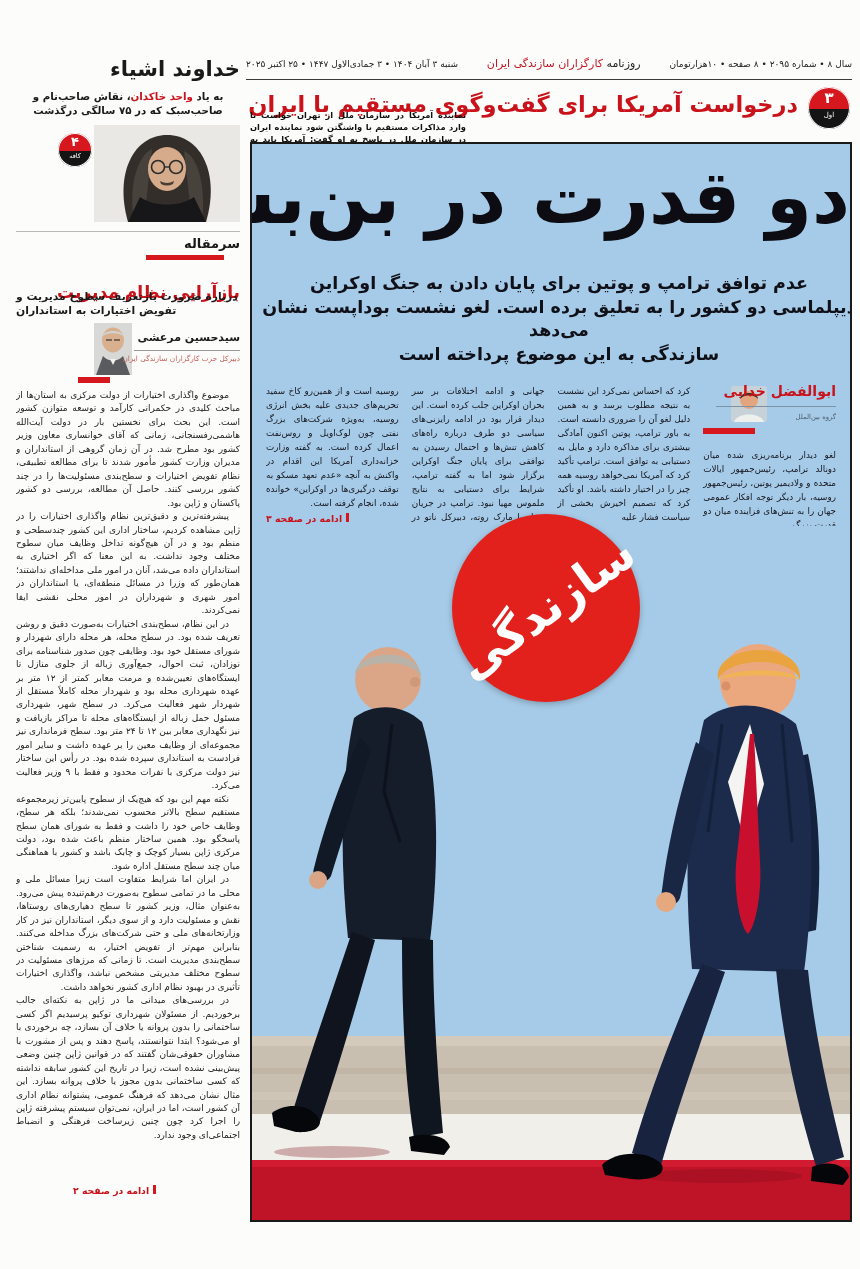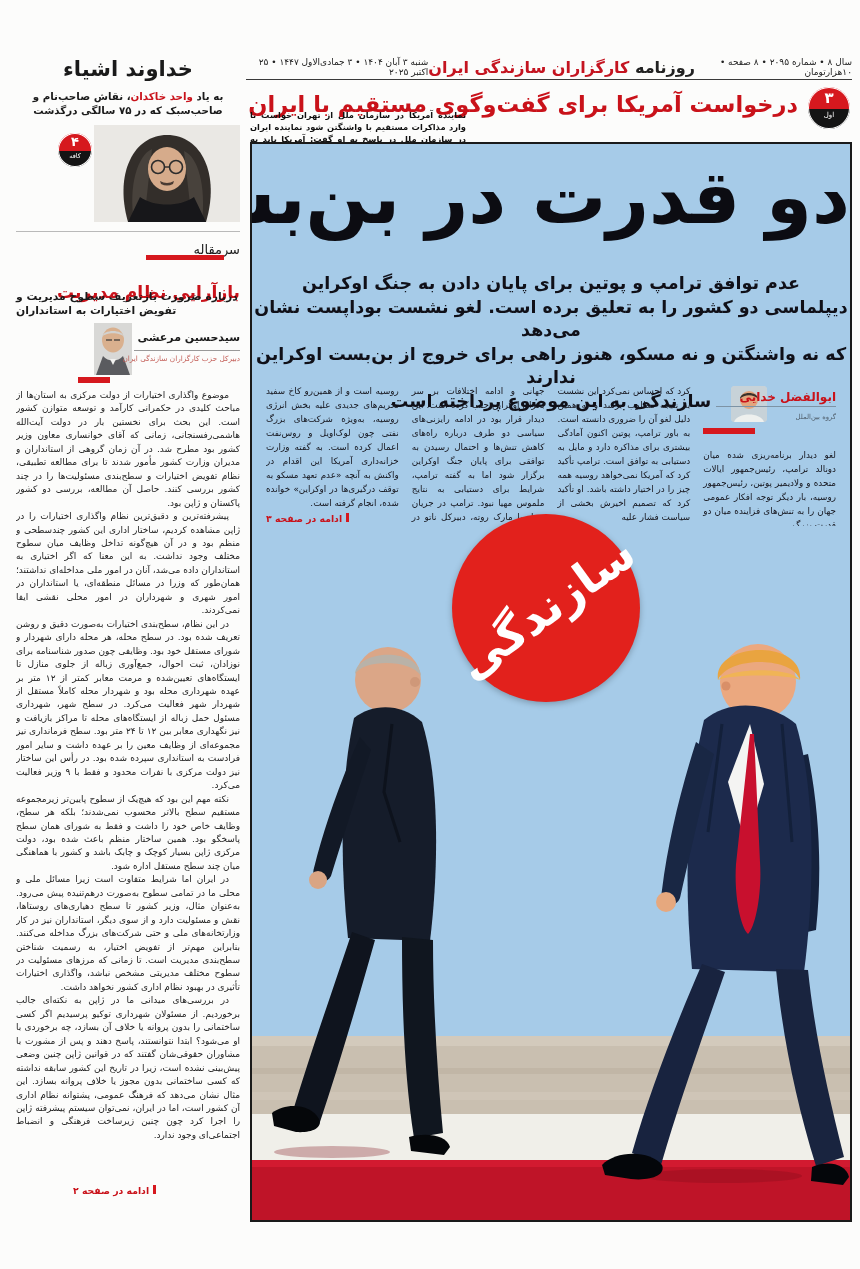--- a/index.html
+++ b/index.html
@@ -2,48 +2,48 @@
 <html lang="fa" dir="rtl"><head>
 <meta charset="utf-8">
 <style>
   html,body{margin:0;padding:0;}
   body{background:#e9e9e7;font-family:"DejaVu Sans",sans-serif;}
   .page{position:relative;width:860px;height:1269px;background:#fcfcfb;overflow:hidden;
         direction:rtl;color:#1a1a1a;margin:0 auto;}
   
   .masthead{position:absolute;left:246px;top:57px;width:606px;display:flex;
             justify-content:space-between;align-items:center;font-size:9px;color:#222;}
-  .masthead .brand{font-weight:bold;font-size:16px;white-space:nowrap;}
+  .masthead .brand{font-weight:normal;font-size:11px;white-space:nowrap;}
   .brand .brand-name{color:#c41420;}
   .masthead-rule{position:absolute;left:246px;top:79px;width:606px;height:1px;background:#3a3a3a;}
   
   .banner{position:absolute;left:250px;top:85px;width:602px;height:53px;}
   .badge{border-radius:50%;background:linear-gradient(#d6181e 0 52%,#141414 52% 100%);
          color:#fff;text-align:center;overflow:hidden;box-shadow:0 0 0 1px #fff inset;}
   .banner .badge{position:absolute;right:2px;top:2px;width:42px;height:42px;}
   .badge .num{display:block;font-size:15px;font-weight:bold;line-height:22px;}
   .badge .sec{display:block;font-size:7px;line-height:13px;}
   .banner-headline{position:absolute;right:54px;top:6px;font-size:22.5px;font-weight:900;
                    color:#c9121a;white-space:nowrap;letter-spacing:-.3px;}
   .banner-deck{position:absolute;left:0;top:1px;width:216px;font-size:8.3px;line-height:11.8px;
                font-weight:600;text-align:justify;color:#111;margin-top:24px;}
   
   .sidebar{position:absolute;left:16px;top:57px;width:224px;height:1150px;}
   .sb{position:absolute;width:100%;}
-  .obit-title{top:0;text-align:center;font-size:21px;font-weight:900;letter-spacing:-.5px;}
+  .obit-title{top:0;text-align:right;font-size:21px;font-weight:900;letter-spacing:-.5px;}
   .obit-deck{top:33px;font-size:10.3px;line-height:13.5px;font-weight:700;text-align:center;}
   .obit-deck .hl{color:#c9121a;}
   .obit-media{top:68px;height:100px;}
   .obit-badge{position:absolute;left:42px;top:8px;width:34px;height:34px;}
   .obit-badge .num{font-size:13px;line-height:18px;}
   .obit-badge .sec{font-size:6.5px;line-height:10px;}
   .obit-photo{position:absolute;left:78px;top:0;width:146px;height:97px;background:#eceae7;
               overflow:hidden;}
   .sb-divider{top:174px;height:1px;background:#b9b9b9;}
-  .sb-label{top:185px;text-align:right;font-size:13px;font-weight:400;}
+  .sb-label{top:179px;text-align:right;font-size:13px;font-weight:700;}
   .sb-label-bar{top:198px;right:16px;width:78px;height:5px;background:#d6181e;position:absolute;}
   .ed-title{top:225px;text-align:right;font-size:17px;font-weight:900;color:#c9121a;}
   .ed-deck{top:233px;text-align:left;font-size:10.8px;line-height:14px;font-weight:700;}
   .ed-author{top:266px;height:60px;}
   .ed-photo{position:absolute;left:78px;top:0;width:38px;height:52px;background:#dcdcda;overflow:hidden;}
   .ed-name{position:absolute;right:0;top:8px;font-size:11px;font-weight:900;text-align:right;}
   .ed-name-rule{position:absolute;right:0;top:27px;width:106px;height:1px;background:#999;}
   .ed-role{position:absolute;right:0;top:31px;font-size:7.3px;color:#c4605a;}
   .ed-redbar{position:absolute;left:62px;top:54px;width:32px;height:6px;background:#d6181e;}
   .ed-body{top:332px;height:795px;overflow:hidden;font-size:9px;line-height:13.45px;
@@ -51,28 +51,28 @@
   .ed-body p{margin:0;text-indent:11px;}
   .continue{font-size:9.3px;font-weight:700;color:#c9121a;white-space:nowrap;}
   .continue .bar{display:inline-block;width:3px;height:9px;background:#d6181e;margin-left:4px;}
   .ed-continue{position:absolute;left:57px;top:1128px;width:auto;}
   
   .panel{position:absolute;left:250px;top:142px;width:598px;height:1076px;background:#a6cbe8;
          border:2px solid #1a1a1a;overflow:hidden;}
   .main-headline{position:absolute;top:10px;left:0;width:100%;text-align:center;font-size:74px;
                  font-weight:900;color:#0c0c12;letter-spacing:-2px;white-space:nowrap;}
   .main-deck{position:absolute;top:128px;left:0;width:100%;text-align:center;font-size:17.5px;
-             line-height:23.5px;font-weight:700;color:#101018;}
+             line-height:23.5px;font-weight:700;color:#101018;padding-left:8px;}
   .columns{position:absolute;top:240px;left:14px;right:14px;height:142px;display:flex;gap:13px;
            overflow:hidden;}
   .col{flex:1;font-size:8.8px;line-height:14px;text-align:justify;color:#15151d;}
   .author-card{position:relative;height:62px;margin-bottom:2px;}
   .mn-photo{position:absolute;left:28px;top:2px;width:36px;height:36px;border-radius:4px;
             overflow:hidden;background:#cfd8dd;}
-  .mn-name{position:absolute;right:0;top:6px;font-size:12px;font-weight:900;color:#c9121a;}
+  .mn-name{position:absolute;right:0;top:0;font-size:14px;font-weight:900;color:#c9121a;}
   .mn-rule{position:absolute;right:0;top:22px;width:120px;height:1px;background:#7d93a5;}
   .mn-role{position:absolute;right:0;top:26px;font-size:6.8px;color:#51606d;}
   .mn-redbar{position:absolute;left:0;top:44px;width:52px;height:6px;background:#d6181e;}
   .panel-continue{display:block;text-align:left;margin-top:2px;}
   
   .logo{position:absolute;left:200px;top:370px;width:188px;height:188px;border-radius:50%;
         background:#e2211c;display:flex;align-items:center;justify-content:center;
         box-shadow:0 2px 6px rgba(0,0,0,.25);z-index:5;}
   .logo span{display:block;transform:rotate(-36deg);color:#fff;font-size:46px;font-weight:900;
              letter-spacing:1px;}
@@ -154,21 +154,20 @@
       <p>در بررسی‌های میدانی ما در ژاپن به نکته‌ای جالب برخوردیم. از مسئولان شهرداری توکیو پرسیدیم اگر کسی ساختمانی را بدون پروانه یا خلاف آن بسازد، چه برخوردی با او می‌شود؟ ابتدا نتوانستند، پاسخ دهند و پس از مشورت با مشاوران حقوقی‌شان گفتند که در قوانین ژاپن چنین وضعی پیش‌بینی نشده است، زیرا در تاریخ این کشور سابقه نداشته که کسی ساختمانی بدون مجوز یا خلاف پروانه بسازد. این مثال نشان می‌دهد که فرهنگ عمومی، پشتوانه نظام اداری آن کشور است، اما در ایران، نمی‌توان سیستم پیشرفته ژاپن را اجرا کرد چون چنین زیرساخت فرهنگی و انضباط اجتماعی‌ای وجود ندارد.</p>
     </div>
     <div class="continue ed-continue"><span class="bar"></span><span>ادامه در صفحه ۲</span></div>
   </div>
 
   <div class="panel">
     <div class="main-headline">دو قدرت در بن‌بست</div>
     <div class="main-deck">
       <div>عدم توافق ترامپ و پوتین برای پایان دادن به جنگ اوکراین</div>
       <div>دیپلماسی دو کشور را به تعلیق برده است. لغو نشست بوداپست نشان می‌دهد</div>
-      <div>که نه واشنگتن و نه مسکو، هنوز راهی برای خروج از بن‌بست اوکراین ندارند</div>
       <div>سازندگی به این موضوع پرداخته است</div>
     </div>
     <div class="columns">
       <div class="col">
         <div class="author-card">
           <div class="mn-photo">
             <svg width="36" height="36" viewBox="0 0 36 36">
               <rect width="36" height="36" fill="#c7d2d8"></rect>
               <circle cx="18" cy="14" r="9" fill="#e2a57e"></circle>
               <path d="M9,13 C9,5 27,5 27,13 C23,8 13,8 9,13 Z" fill="#3a322c"></path>

